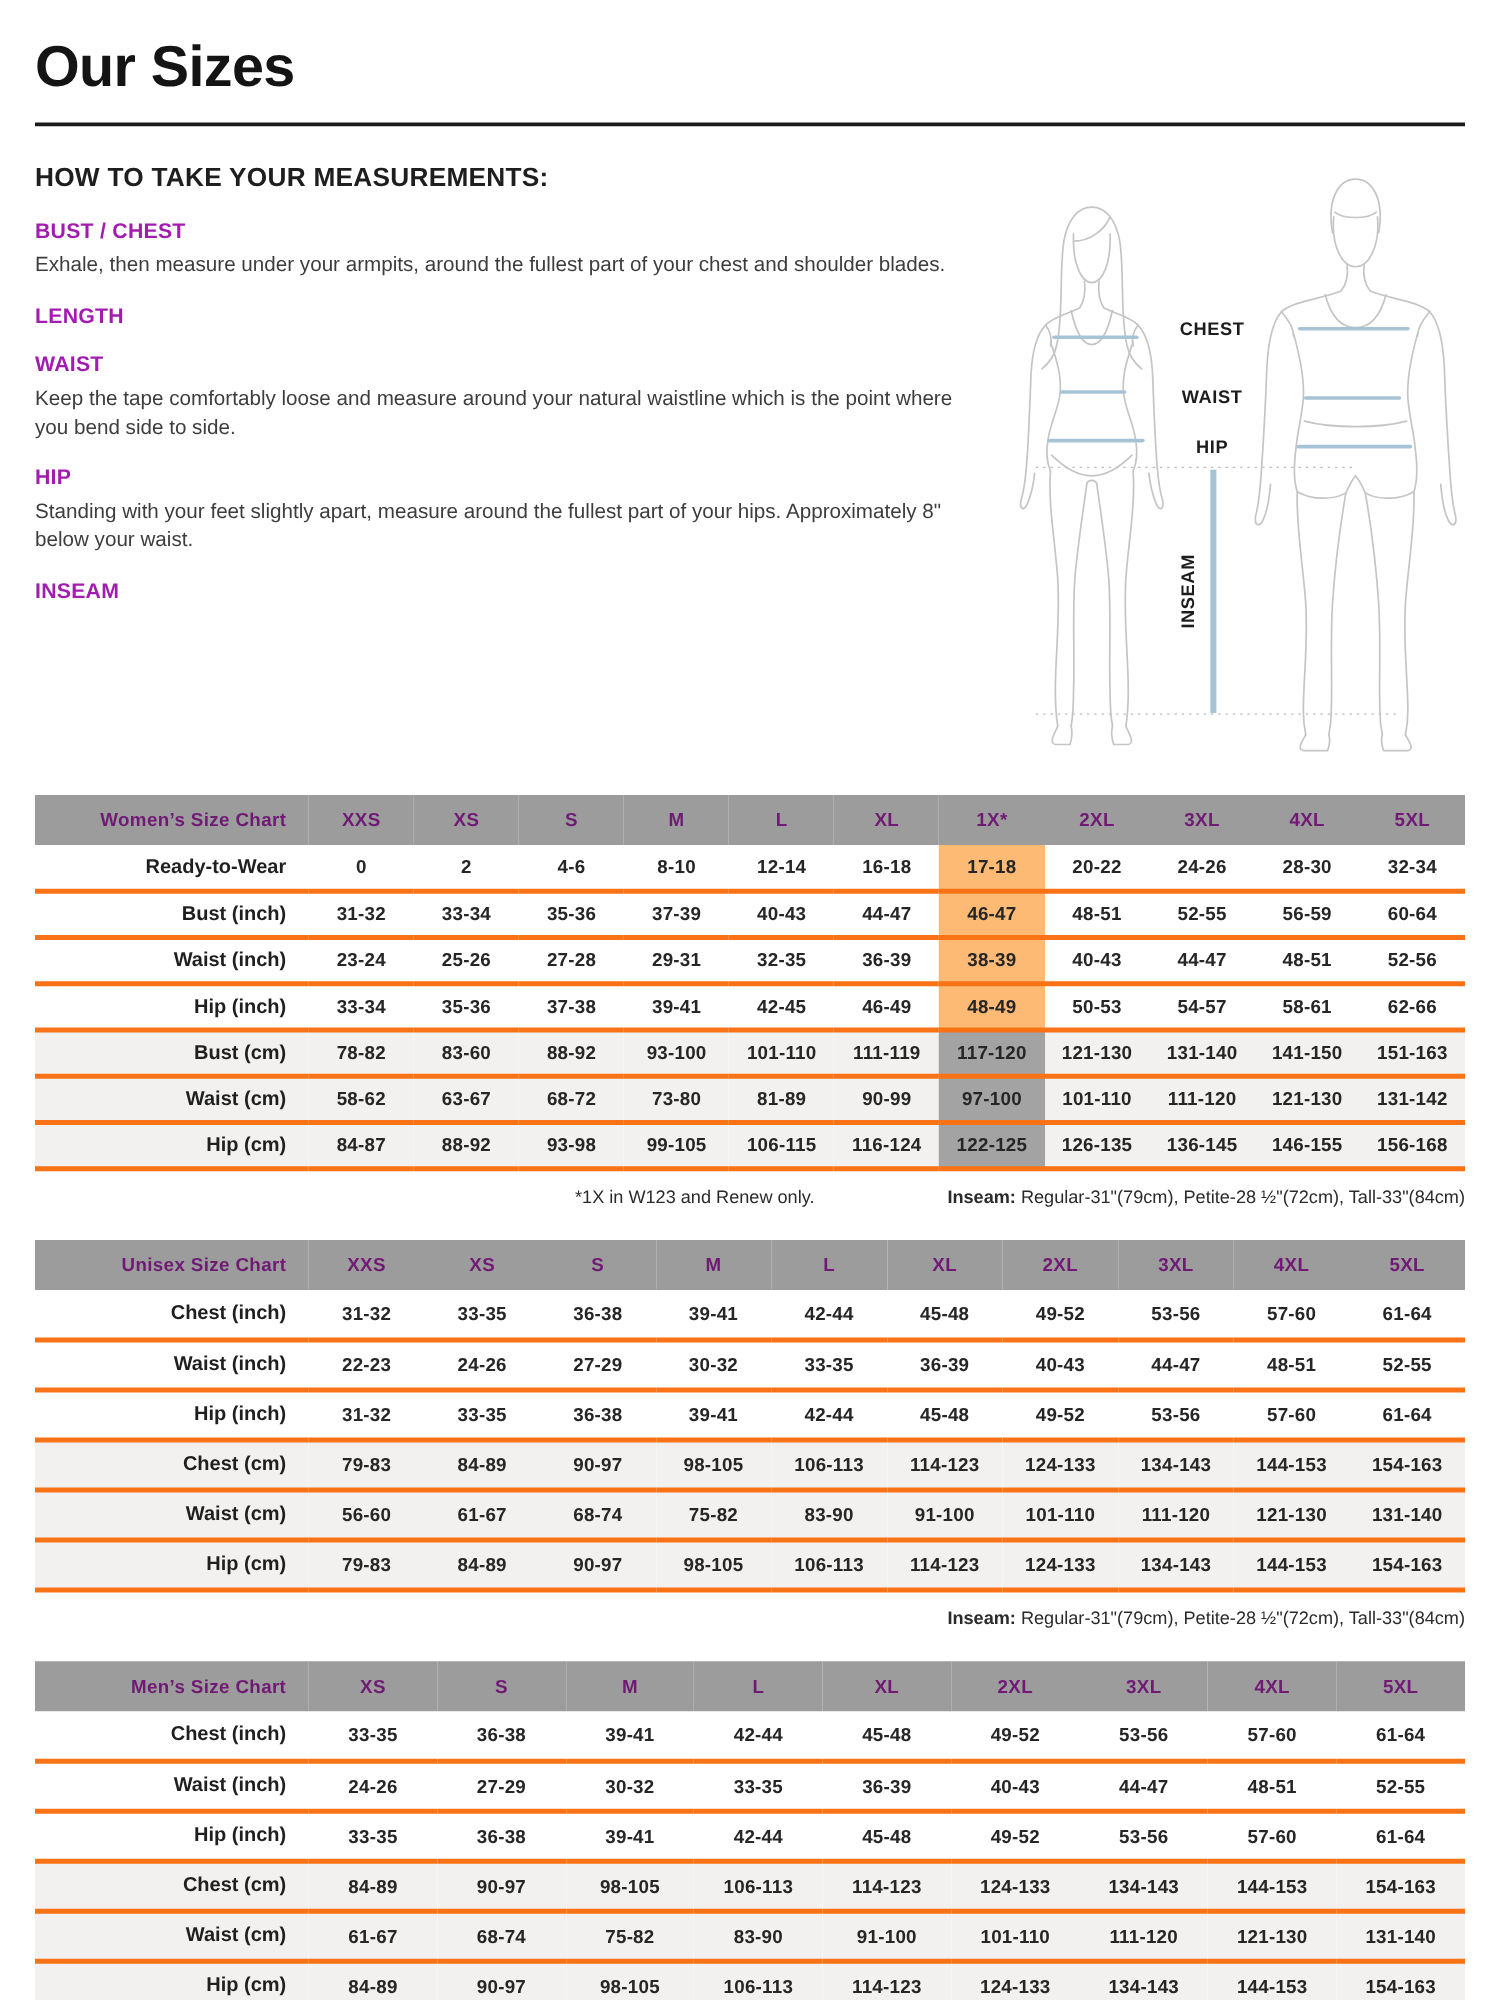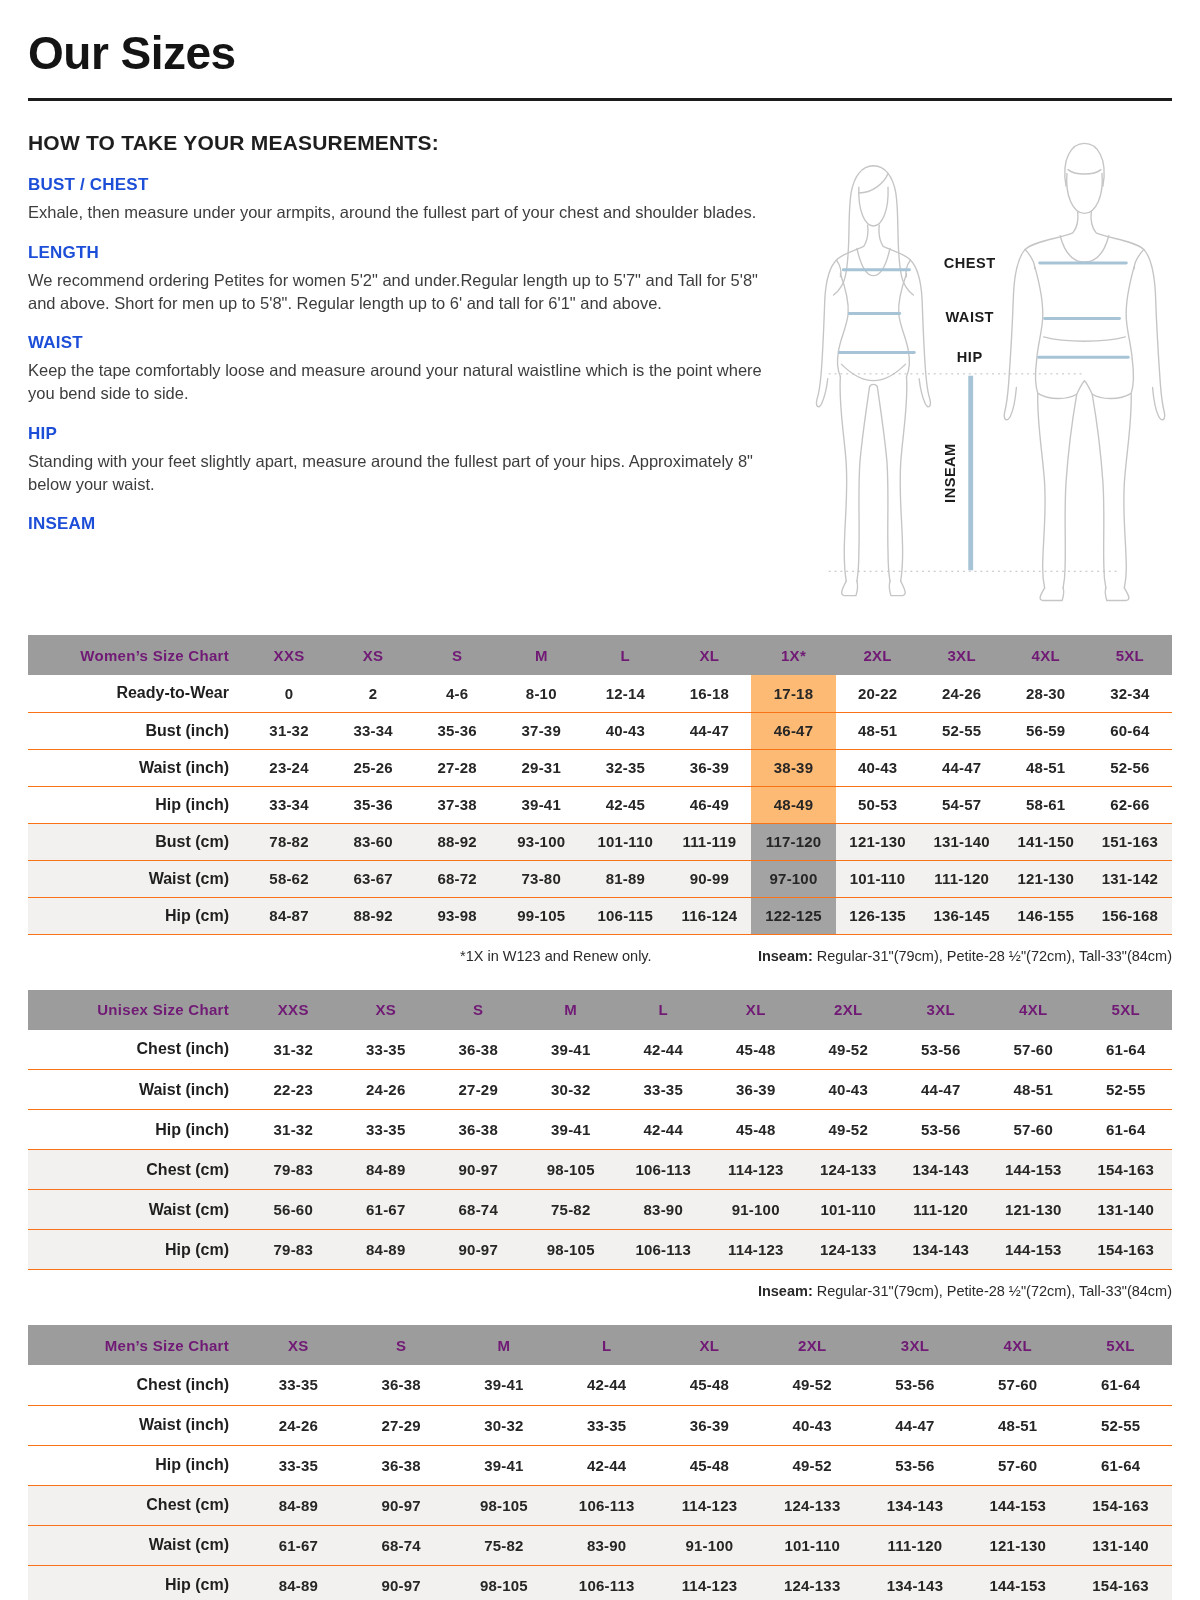--- a/index.html
+++ b/index.html
@@ -5,31 +5,31 @@
   html,body{margin:0;padding:0;background:#ffffff;}
   body{width:1200px;color:#222;font-family:"Liberation Sans","DejaVu Sans",sans-serif;}
   .page{padding:26px 28px 30px 28px;width:1144px;}
 
   h1[data-name="page-title"]{font-size:46px;font-weight:800;letter-spacing:-0.5px;margin:0 0 18px 0;color:#141414;}
   .title-rule{border:none;border-top:3px solid #1c1c1c;margin:0 0 28px 0;}
 
   .top{display:flex;align-items:flex-start;}
   .instructions{width:755px;}
   .instructions h2{font-size:21px;font-weight:bold;margin:2px 0 20px 0;color:#1e1e1e;letter-spacing:0.2px;}
-  .section h3{font-size:17px;font-weight:bold;margin:19px 0 6px 0;color:#1d4ed8;letter-spacing:0.2px;}
+  .section h3{font-size:17px;font-weight:bold;margin:19px 0 6px 0;color:#a21caf;letter-spacing:0.2px;}
   .section p{font-size:16.5px;line-height:1.38;margin:0;color:#3d3d3d;max-width:745px;}
 
   .diagram{width:389px;}
   svg text{font-weight:bold;font-size:15px;fill:#1c1c1c;letter-spacing:0.5px;}
 
   .tables{margin-top:22px;}
   table.size-table{border-collapse:collapse;width:1144px;table-layout:fixed;}
   .size-table thead th{background:#9c9c9c;color:#701a75;font-size:15px;font-weight:bold;height:38px;text-align:center;letter-spacing:0.3px;}
   .size-table thead th.label-col{width:200px;text-align:right;padding-right:18px;}
-  .size-table tbody tr{border-bottom:1px solid #f97316;height:40px;}
+  .size-table tbody tr{border-bottom:4px solid #f97316;height:40px;}
   .size-table.compact tbody tr{height:37px;}
   .size-table tbody th{text-align:right;padding-right:18px;font-size:16px;font-weight:bold;color:#1f1f1f;}
   .size-table tbody td{text-align:center;font-size:15px;font-weight:bold;color:#262626;letter-spacing:0.2px;}
   .size-table tbody tr.shaded{background:#f2f1ef;}
   .size-table tbody td.hl{background:#fdba74;}
   .size-table tbody tr.shaded td.hl{background:#a3a3a3;}
 
   .footnotes{position:relative;text-align:right;margin:13px 0 26px 0;font-size:14.5px;color:#2a2a2a;}
   .footnotes .note{position:absolute;left:432px;top:0;font-weight:normal;}
   .footnotes .inseam b{font-weight:bold;}
@@ -45,21 +45,20 @@
   <div class="top" data-name="top-section">
     <div class="instructions" data-name="measurement-instructions">
       <h2 data-name="how-to-heading">HOW TO TAKE YOUR MEASUREMENTS:</h2>
       <div data-name="how-to-sections">
           <div class="section" data-name="measurement-section">
             <h3 data-name="section-heading">BUST / CHEST</h3>
             <p data-name="section-body">Exhale, then measure under your armpits, around the fullest part of your chest and shoulder blades.</p>
           </div>
           <div class="section" data-name="measurement-section">
             <h3 data-name="section-heading">LENGTH</h3>
-            <p data-name="section-body">We recommend ordering Petites for women 5'2" and under.Regular length up to 5'7" and Tall for 5'8" and above. Short for men up to 5'8". Regular length up to 6' and tall for 6'1" and above.</p>
           </div>
           <div class="section" data-name="measurement-section">
             <h3 data-name="section-heading">WAIST</h3>
             <p data-name="section-body">Keep the tape comfortably loose and measure around your natural waistline which is the point where you bend side to side.</p>
           </div>
           <div class="section" data-name="measurement-section">
             <h3 data-name="section-heading">HIP</h3>
             <p data-name="section-body">Standing with your feet slightly apart, measure around the fullest part of your hips. Approximately 8" below your waist.</p>
           </div>
           <div class="section" data-name="measurement-section">

